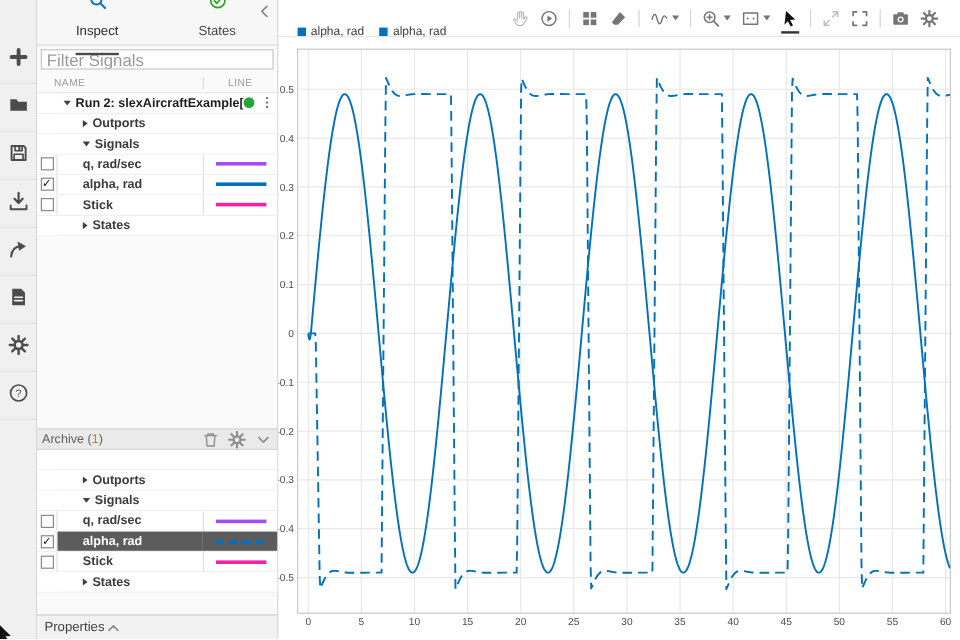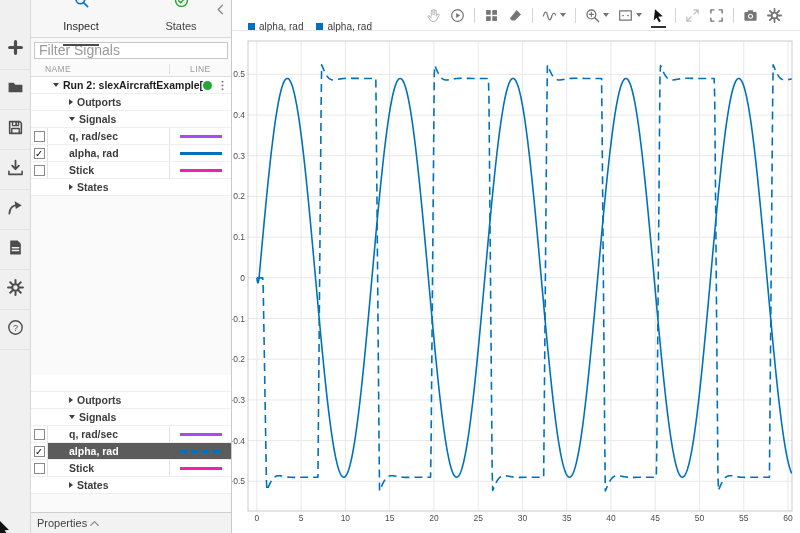--- a/index.html
+++ b/index.html
@@ -240,20 +240,41 @@
         </div>
         <div class="trow group">
           <div class="gutter"></div>
           <div class="rowbody" style="padding-left: 21px;">
             <span class="caret-right"></span>
             <span class="lbl">States</span>
           </div>
         </div>
       </div>
     <div class="spacer"></div>
+    <div id="archive-band">
+      <span class="a-label"><span>Archive</span> (<span class="a-count">1</span>)</span>
+      <span class="a-icons">
+        <span style="display: inline-flex;">
+            <svg viewBox="0 0 16 16" stroke="currentColor" fill="none" stroke-linecap="round" stroke-linejoin="round" style="width: 15px; height: 15px;">
+              <path d="M2.8 4.3h10.4M5.5 4.3V2.8h5V4.3M4.2 4.3l.6 9.2h6.4l.6-9.2" fill="none" stroke-width="1.2"></path>
+            </svg>
+          </span>
+        <span style="display: inline-flex;">
+            <svg viewBox="0 0 16 16" stroke="currentColor" fill="none" stroke-linecap="round" stroke-linejoin="round" style="width: 15px; height: 15px;">
+              <circle cx="8" cy="8" r="3.1" fill="none" stroke-width="2"></circle>
+              <path stroke-width="1.9" d="M12.2 8H15M10.97 10.97l1.98 1.98M8 12.2V15M5.03 10.97l-1.98 1.98M3.8 8H1M5.03 5.03L3.05 3.05M8 3.8V1M10.97 5.03l1.98-1.98"></path>
+            </svg>
+          </span>
+        <span style="display: inline-flex;">
+            <svg viewBox="0 0 16 16" stroke="currentColor" fill="none" stroke-linecap="round" stroke-linejoin="round" style="width: 15px; height: 15px;">
+              <path d="M4 6l4 4 4-4" fill="none" stroke-width="1.5"></path>
+            </svg>
+          </span>
+      </span>
+    </div>
     <div class="tree" id="tree-archive">
         <div class="trow run">
           <div class="gutter"></div>
         </div>
         <div class="trow group">
           <div class="gutter"></div>
           <div class="rowbody" style="padding-left: 21px;">
             <span class="caret-right"></span>
             <span class="lbl">Outports</span>
           </div>

